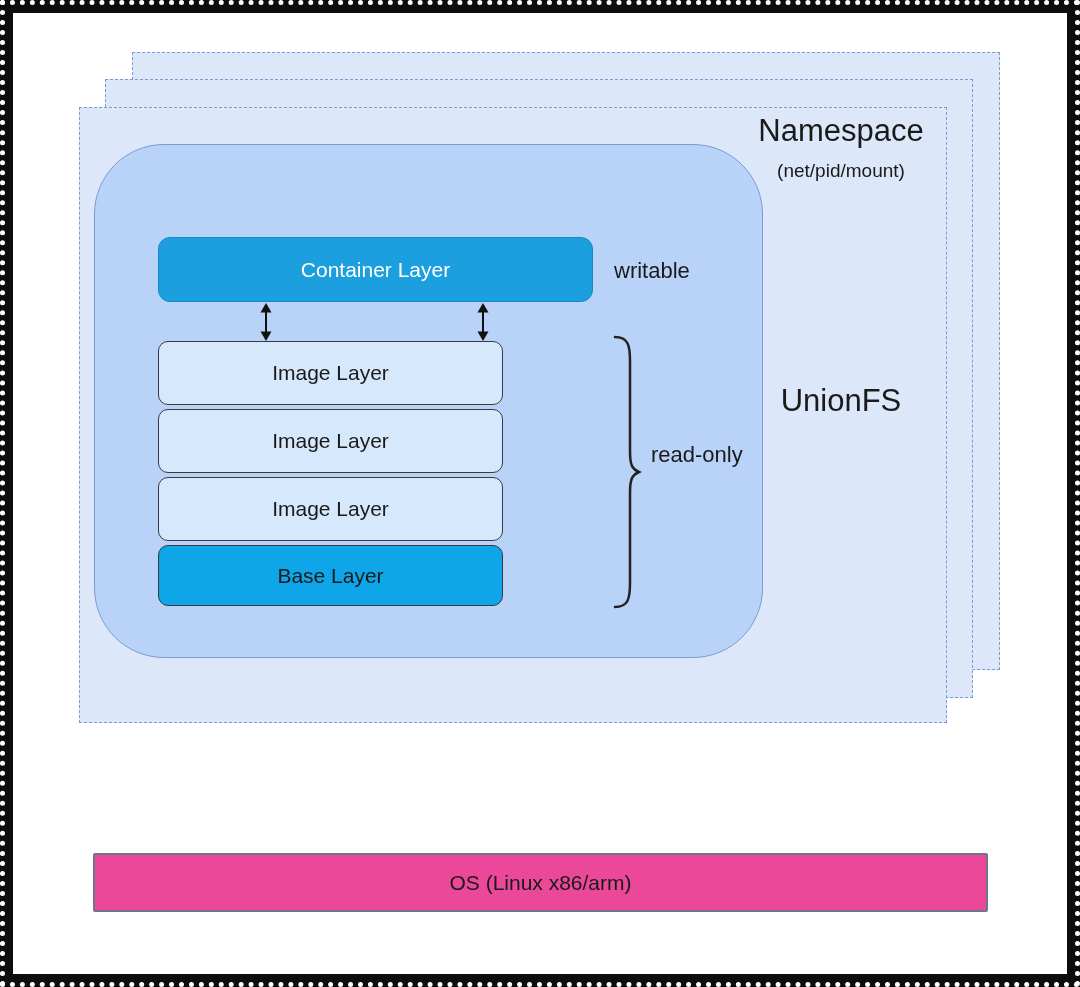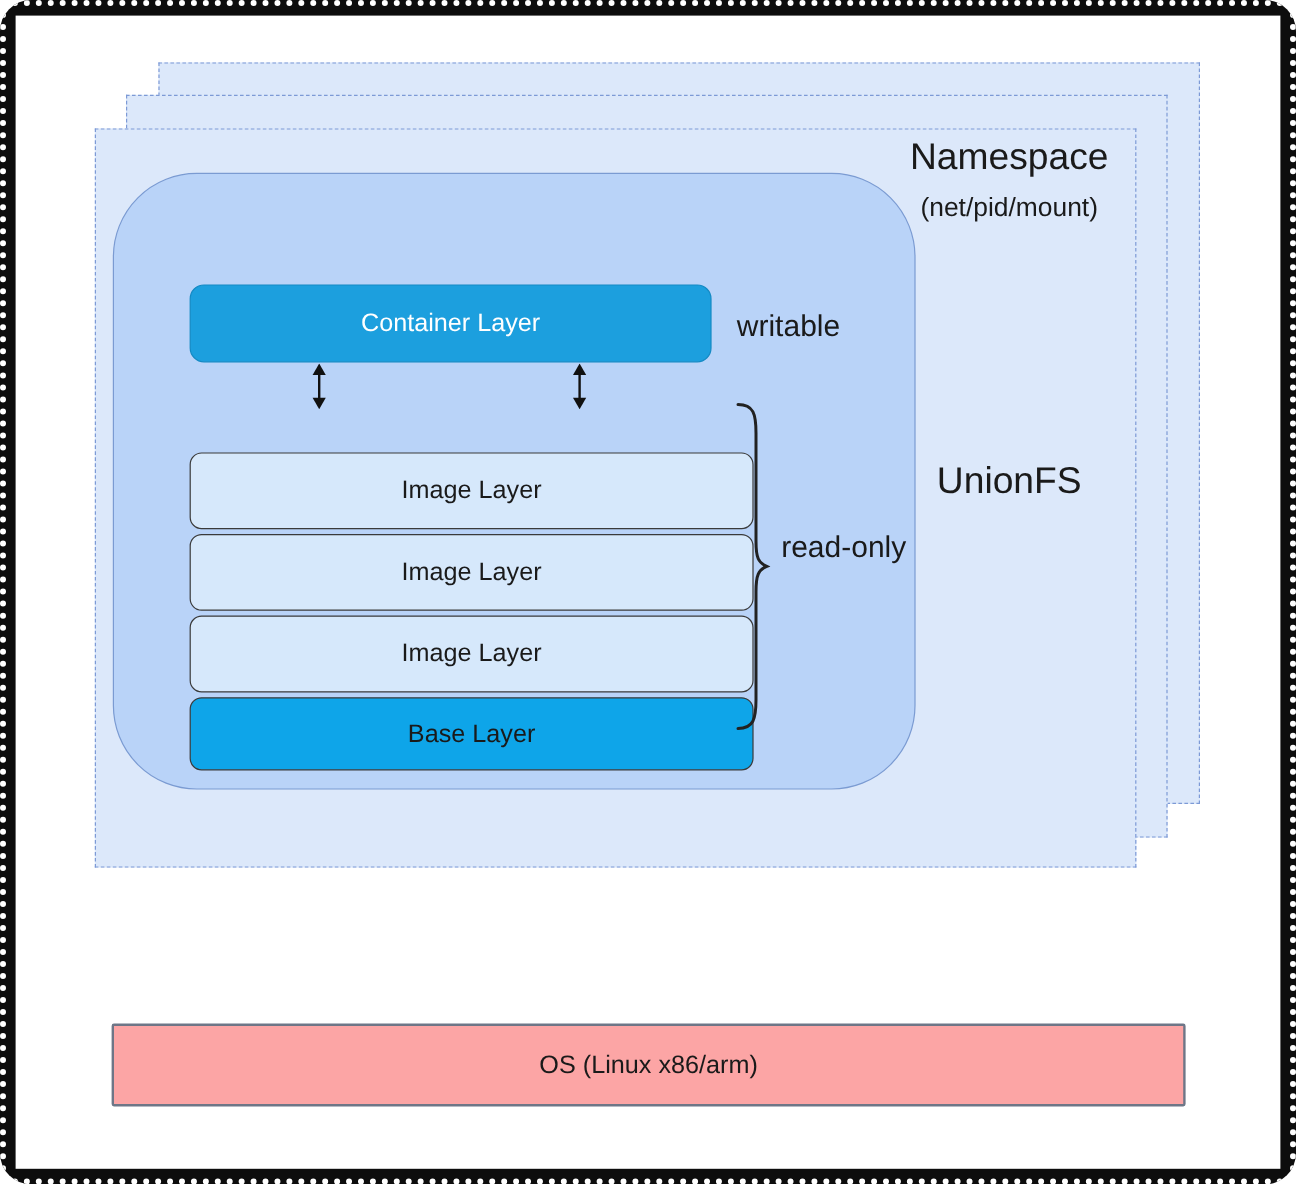--- a/index.html
+++ b/index.html
@@ -3,21 +3,20 @@
 <meta charset="utf-8">
 <style>
   html, body { margin: 0; padding: 0; background: #ffffff; }
   .stage {
     position: relative;
     width: 1080px;
     height: 987px;
     font-family: "Liberation Sans", "DejaVu Sans", sans-serif;
     color: #1a1a1a;
     overflow: hidden;
-    border-radius: 26px;
   }
   .frame {
     position: absolute;
     inset: 0;
     background: #ffffff;
     border: 13px solid #0d0d0d;
     box-sizing: border-box;
   }
   .frame-perforation {
     position: absolute;
@@ -32,57 +31,56 @@
     background: #dce8fa;
     border: 1.5px dashed #7d9ad6;
   }
   .card-back   { left: 119px; top:  39px; width: 868px; height: 618px; }
   .card-middle { left:  92px; top:  66px; width: 868px; height: 619px; }
   .card-front  { left:  66px; top:  94px; width: 868px; height: 616px; }
 
   
   .side-label { left: 703px; width: 250px; text-align: center; font-size: 31px; line-height: 1.15; }
   .lbl-namespace { top: 100px; }
-  .lbl-namespace-sub { top: 147px; left: 703px; width: 250px; text-align: center; font-size: 22px; }
+  .lbl-namespace-sub { top: 147px; left: 703px; width: 250px; text-align: center; font-size: 19px; }
   .lbl-unionfs { top: 370px; }
   .lbl-cgroup  { top: 657px; }
 
   
   .union {
     left: 81px; top: 131px; width: 669px; height: 514px;
     background: #b9d3f8;
     border: 1.5px solid #7b9bd2;
     border-radius: 70px;
   }
 
   
   .layerbox {
-    left: 145px; width: 470px; height: 64px;
+    left: 145px; width: 345px; height: 64px;
     border: 1.5px solid #3a3a3a;
     border-radius: 10px;
     display: flex; align-items: center; justify-content: center;
     font-size: 21px;
-    margin-top: 36px;
   }
   .container-layer {
     left: 145px; top: 224px; width: 435px; height: 65px;
     background: #1c9fde;
     border: 1px solid #148ac4;
     border-radius: 12px;
     display: flex; align-items: center; justify-content: center;
     font-size: 21px; color: #ffffff;
   }
   .image-layer { background: #d6e8fb; }
   .base-layer  { background: #0ea5e9; }
   .il-1 { top: 328px; }
   .il-2 { top: 396px; }
   .il-3 { top: 464px; }
   .bl   { top: 532px; height: 61px; }
 
-  .small-side-label { font-size: 25px; }
+  .small-side-label { font-size: 22px; }
   .lbl-writable  { left: 601px; top: 245px; }
   .lbl-readonly  { left: 638px; top: 429px; }
 
   .arrow-updown { width: 16px; height: 38px; }
   .arrow-1 { left: 245px; top: 290px; }
   .arrow-2 { left: 462px; top: 290px; }
   .brace { left: 599px; top: 322px; }
 
   
   .bottom-box {
@@ -90,22 +88,22 @@
     display: flex; align-items: center; justify-content: center;
     font-size: 21px;
   }
   .runtime-box {
     top: 750px; height: 65px;
     background: #f7f7f5;
     border: 1.5px solid #9aa0a6;
     border-radius: 12px;
   }
   .os-box {
-    top: 840px; height: 69px;
-    background: #fca5a5;
+    top: 840px; height: 59px;
+    background: #ec4899;
     border: 2.5px solid #6e7687;
     border-radius: 2px;
   }
 </style>
 </head>
 <body>
 
 <div class="stage">
   <div class="frame">
 

